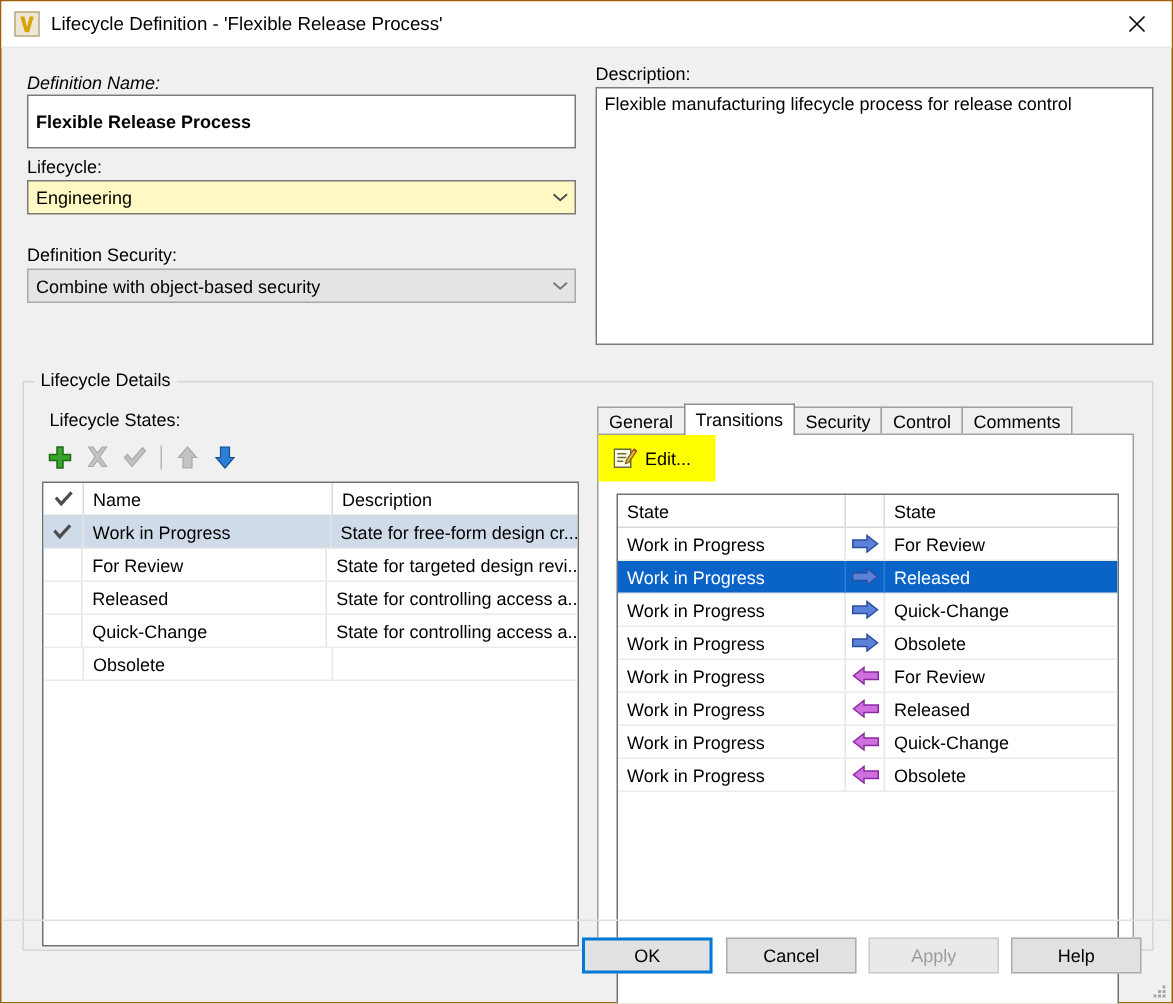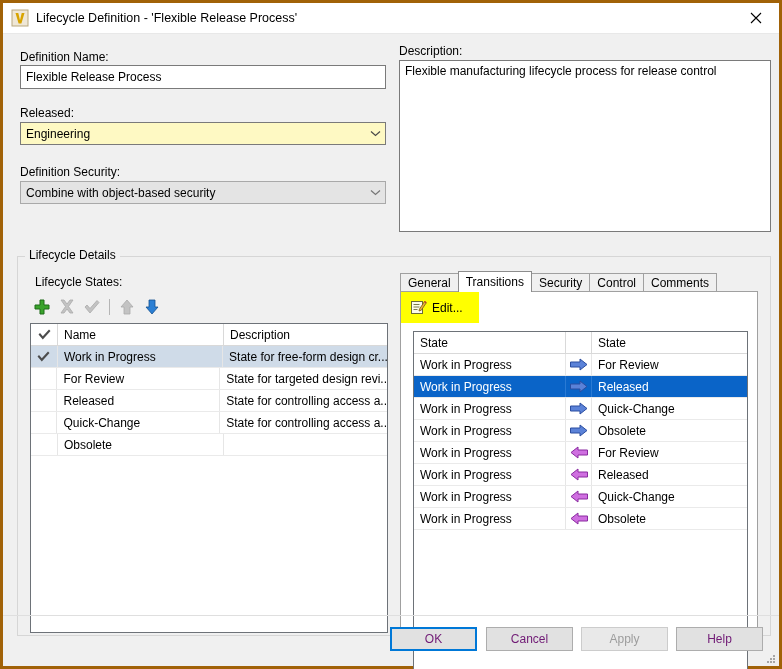--- a/index.html
+++ b/index.html
@@ -14,21 +14,21 @@
     color: #000;
     background: #f0f0f0;
     overflow: hidden;
   }
 
   .window {
     position: relative;
     width: 782px;
     height: 669px;
     background: #f0f0f0;
-    border: 3px solid #a16207;
+    border: 1px solid #a16207;
     box-sizing: border-box;
     display: flex;
     flex-direction: column;
   }
 
   
   .titlebar {
     height: 30px;
     background: #ffffff;
     display: flex;
@@ -260,21 +260,21 @@
     background: #dfdfdf;
   }
   .btn {
     position: absolute;
     box-sizing: border-box;
     height: 24px;
     background: #e1e1e1;
     border: 1px solid #adadad;
     font-size: 12px;
     font-family: "Liberation Sans", sans-serif;
-    color: #701a75;
+    color: #000000;
     display: flex;
     align-items: center;
     justify-content: center;
   }
   .btn.default {
     border: 2px solid #0078d7;
     background: #e1e1e1;
   }
   .btn.disabled {
     color: #9d9d9d;
@@ -304,24 +304,24 @@
     <div class="title-text">Lifecycle Definition - 'Flexible Release Process'</div>
     <div class="close-btn">
       <svg width="12" height="12" viewBox="0 0 12 12">
         <path d="M1 1 L11 11 M11 1 L1 11" stroke="#000" stroke-width="1.1" fill="none"></path>
       </svg>
     </div>
   </div>
 
   <div class="content">
 
-    <div class="lbl" style="left:17px; top:16px;">Definition Name:</div>
-    <input class="txt" style="left: 17px; top: 31px; width: 366px; height: 24px;" value="Flexible Release Process">
-
-    <div class="lbl" style="left:17px; top:72px;">Released:</div>
+    <div class="lbl" style="left:17px; top:16px;font-style:italic;">Definition Name:</div>
+    <input class="txt" style="left: 17px; top: 31px; width: 366px; height: 36px; font-weight: bold;" value="Flexible Release Process">
+
+    <div class="lbl" style="left:17px; top:72px;">Lifecycle:</div>
     <div class="combo" style="left:17px; top:88px; width:366px; height:23px;">
       <span class="cval">Engineering</span>
       <span class="chev">
         <svg width="11" height="7" viewBox="0 0 11 7">
             <path d="M1 1.5 L5.5 5.5 L10 1.5" stroke="#4a4a4a" stroke-width="1.2" fill="none"></path>
           </svg>
       </span>
     </div>
 
     <div class="lbl" style="left:17px; top:131px;">Definition Security:</div>

